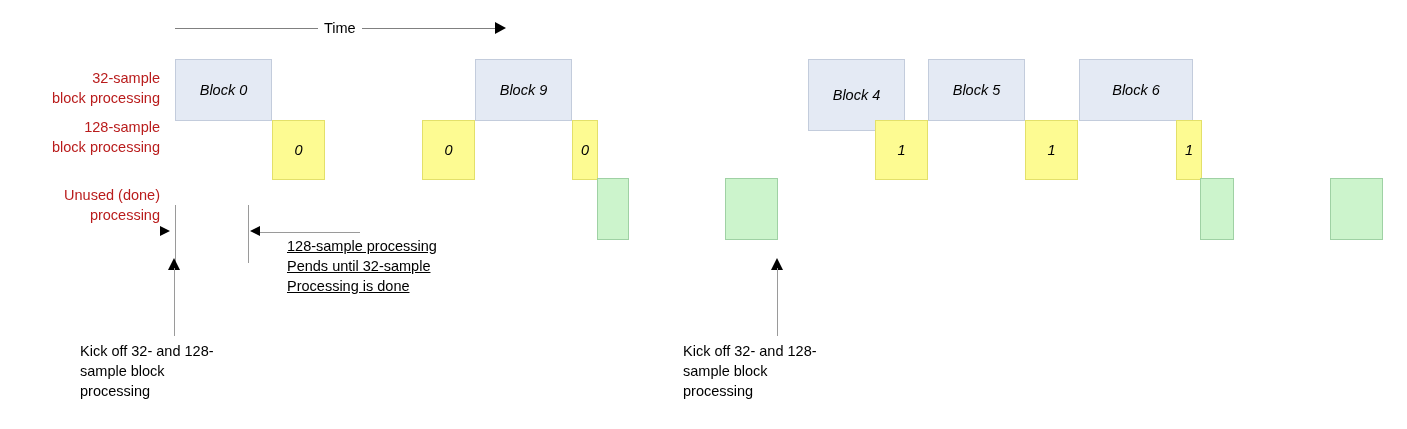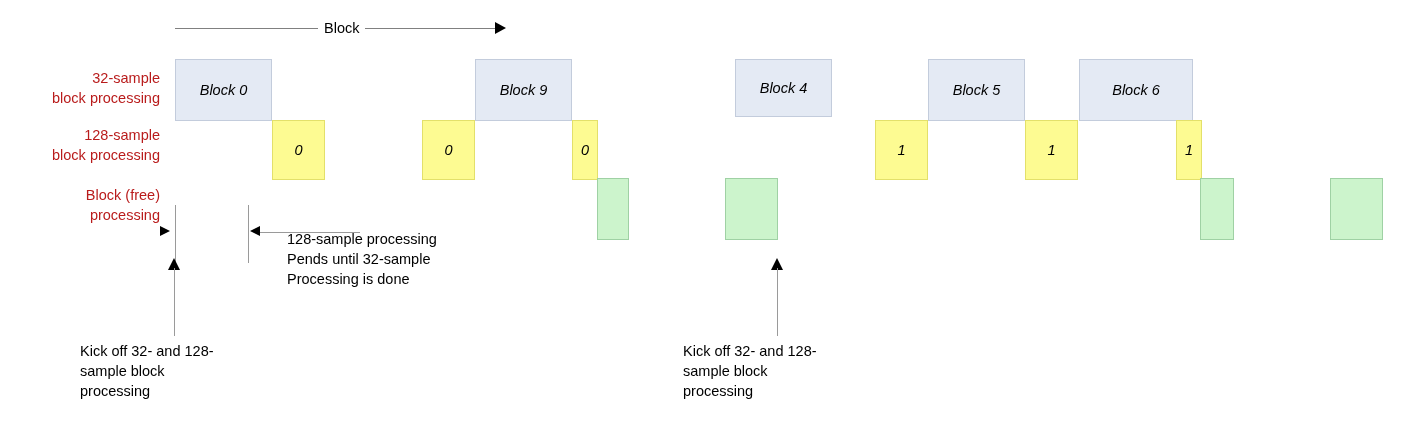--- a/index.html
+++ b/index.html
@@ -116,33 +116,33 @@
   }
   .annot-text.left-align { text-align: left; }
   .annot-text.center-align { text-align: left; }
 </style>
 </head>
 <body>
 
 <div id="diagram-root">
 
   <div class="time-axis-line" style="left:175px; top:28px; width:320px;"></div>
-  <div class="time-axis-label" style="left:318px; top:20px;">Block</div>
+  <div class="time-axis-label" style="left:318px; top:20px;">Time</div>
   <div class="time-arrow-head" style="left:495px; top:22px;"></div>
 
   <div class="row-label" style="left:0px; top:68px; width:160px;">32-sample
 block processing</div>
-  <div class="row-label" style="left:0px; top:125px; width:160px;">128-sample
+  <div class="row-label" style="left:0px; top:117px; width:160px;">128-sample
 block processing</div>
-  <div class="row-label" style="left:0px; top:185px; width:160px;">Block (free)
+  <div class="row-label" style="left:0px; top:185px; width:160px;">Unused (done)
 processing</div>
 
   <div class="box blue" style="left:175px; top:59px; width:97px; height:62px;">Block 0</div>
   <div class="box blue" style="left:475px; top:59px; width:97px; height:62px;">Block 9</div>
-  <div class="box blue" style="left:735px; top:59px; width:97px; height:58px;">Block 4</div>
+  <div class="box blue" style="left:808px; top:59px; width:97px; height:72px;">Block 4</div>
   <div class="box blue" style="left:928px; top:59px; width:97px; height:62px;">Block 5</div>
   <div class="box blue" style="left:1079px; top:59px; width:114px; height:62px;">Block 6</div>
 
   <div class="box yellow" style="left:272px; top:120px; width:53px; height:60px;">0</div>
   <div class="box yellow" style="left:422px; top:120px; width:53px; height:60px;">0</div>
   <div class="box yellow" style="left:572px; top:120px; width:26px; height:60px;">0</div>
   <div class="box yellow" style="left:875px; top:120px; width:53px; height:60px;">1</div>
   <div class="box yellow" style="left:1025px; top:120px; width:53px; height:60px;">1</div>
   <div class="box yellow" style="left:1176px; top:120px; width:26px; height:60px;">1</div>
 
@@ -150,21 +150,21 @@
   <div class="box green" style="left:725px; top:178px; width:53px; height:62px;"></div>
   <div class="box green" style="left:1200px; top:178px; width:34px; height:62px;"></div>
   <div class="box green" style="left:1330px; top:178px; width:53px; height:62px;"></div>
 
   <div class="vline" style="left:175px; top:205px; height:63px;"></div>
   <div class="vline" style="left:248px; top:205px; height:58px;"></div>
   <div class="arrow-right" style="left:160px; top:226px;"></div>
   <div class="arrow-left" style="left:250px; top:226px;"></div>
   <div class="hline" style="left:260px; top:232px; width:100px;"></div>
 
-  <div class="annot-text left-align" style="left:287px; top:229px; width:250px;">128-sample processing
+  <div class="annot-text left-align" style="left:287px; top:236px; width:250px;text-decoration:underline;">128-sample processing
 Pends until 32-sample
 Processing is done</div>
 
   <div class="arrow-up" style="left:168px; top:258px;"></div>
   <div class="vline" style="left:174px; top:268px; height:68px;"></div>
   <div class="annot-text center-align" style="left:80px; top:341px; width:190px;">Kick off 32- and 128-
 sample block
 processing</div>
 
   <div class="arrow-up" style="left:771px; top:258px;"></div>

